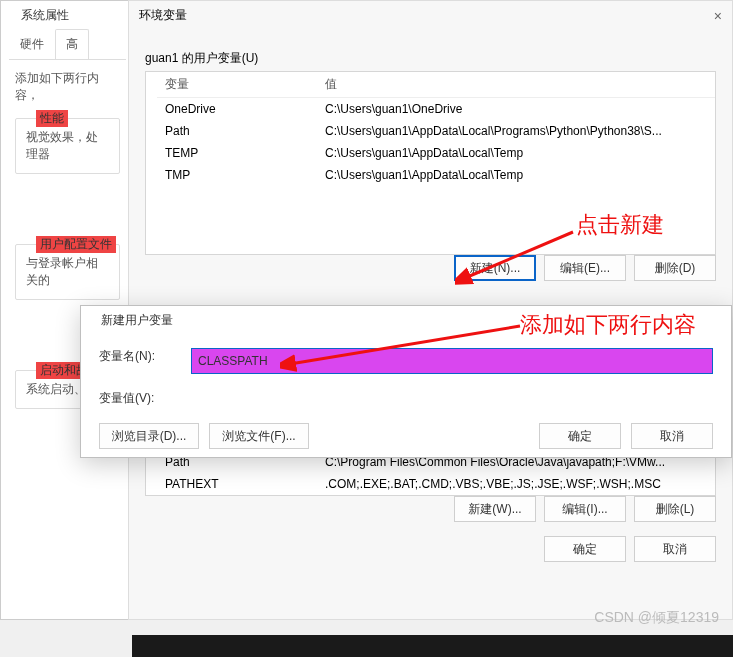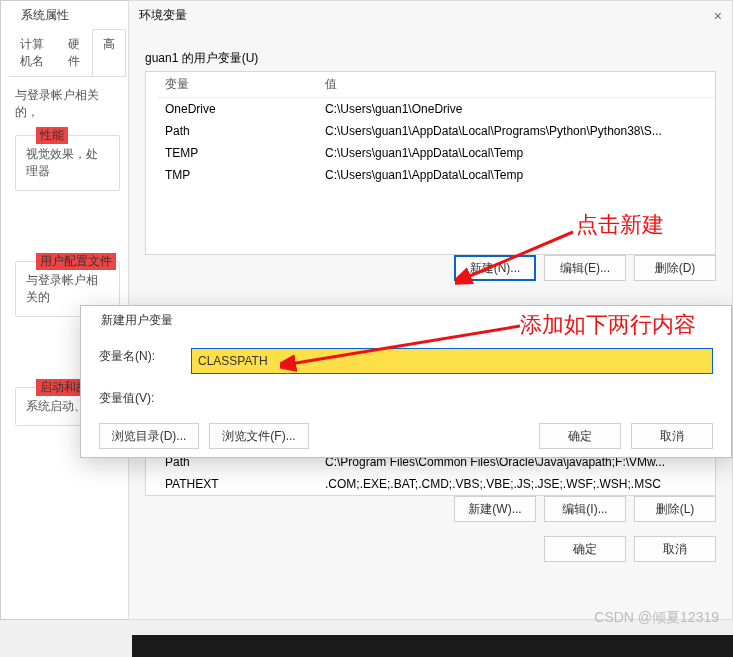--- a/index.html
+++ b/index.html
@@ -22,42 +22,41 @@
   .c1 { width: 160px; flex: 0 0 160px; }
   .c2 { flex: 1; white-space: nowrap; overflow: hidden; text-overflow: ellipsis; }
   .btn-row { display: flex; justify-content: flex-end; gap: 8px; }
   button.win { height: 26px; min-width: 82px; background: #fdfdfd; border: 1px solid #cfcfcf; color: #333; cursor: pointer; }
   button.win:disabled { color: #aaa; }
   button.win.primary { border: 2px solid #0a64c8; }
   .dialog { position: absolute; left: 80px; top: 305px; width: 652px; background: #fff; border: 1px solid #bfbfbf; box-shadow: 0 6px 24px rgba(0,0,0,0.2); }
   .dlg-body { padding: 14px 18px 8px 18px; }
   .form-row { display: flex; align-items: flex-start; margin-bottom: 16px; gap: 12px; }
   .form-label { width: 80px; color: #333; }
-  .form-input { flex: 1; height: 26px; border: 1px solid #b5b5b5; padding: 0 6px; background: #fde047; color: #333; outline: none; }
+  .form-input { flex: 1; height: 26px; border: 1px solid #b5b5b5; padding: 0 6px; background: #d946ef; color: #333; outline: none; }
   .dlg-btn-row { display: flex; gap: 10px; }
   .dlg-btn-row .spacer { flex: 1; }
   .annot { position: absolute; color: #e11; font-size: 22px; font-weight: 400; pointer-events: none; }
   svg.arrow { position: absolute; pointer-events: none; }
   .watermark { position: absolute; right: 14px; bottom: 30px; color: #bbb; font-size: 14px; }
   .dark-strip { position: absolute; left: 132px; right: 0; bottom: 0; height: 22px; background: #1a1a1a; }
 </style>
 </head>
 <body>
 
 <div class="panel" style="left:0; top:0; width:134px; height:620px; border-right:none;">
   <div class="title-bar">
     <span>系统属性</span>
   </div>
   <div class="tab-strip">
-    <div class="tab">计算机名</div>
     <div class="tab">硬件</div>
     <div class="tab active">高</div>
   </div>
   <div class="tab-body">
-    <div>与登录帐户相关的，</div>
+    <div>添加如下两行内容，</div>
     <div class="groupbox">
       <div class="group-title">性能</div>
       <div>视觉效果，处理器</div>
     </div>
     <div class="groupbox" style="margin-top:70px;">
       <div class="group-title">用户配置文件</div>
       <div>与登录帐户相关的</div>
     </div>
     <div class="groupbox" style="margin-top:70px;">
       <div class="group-title">启动和故障</div>

